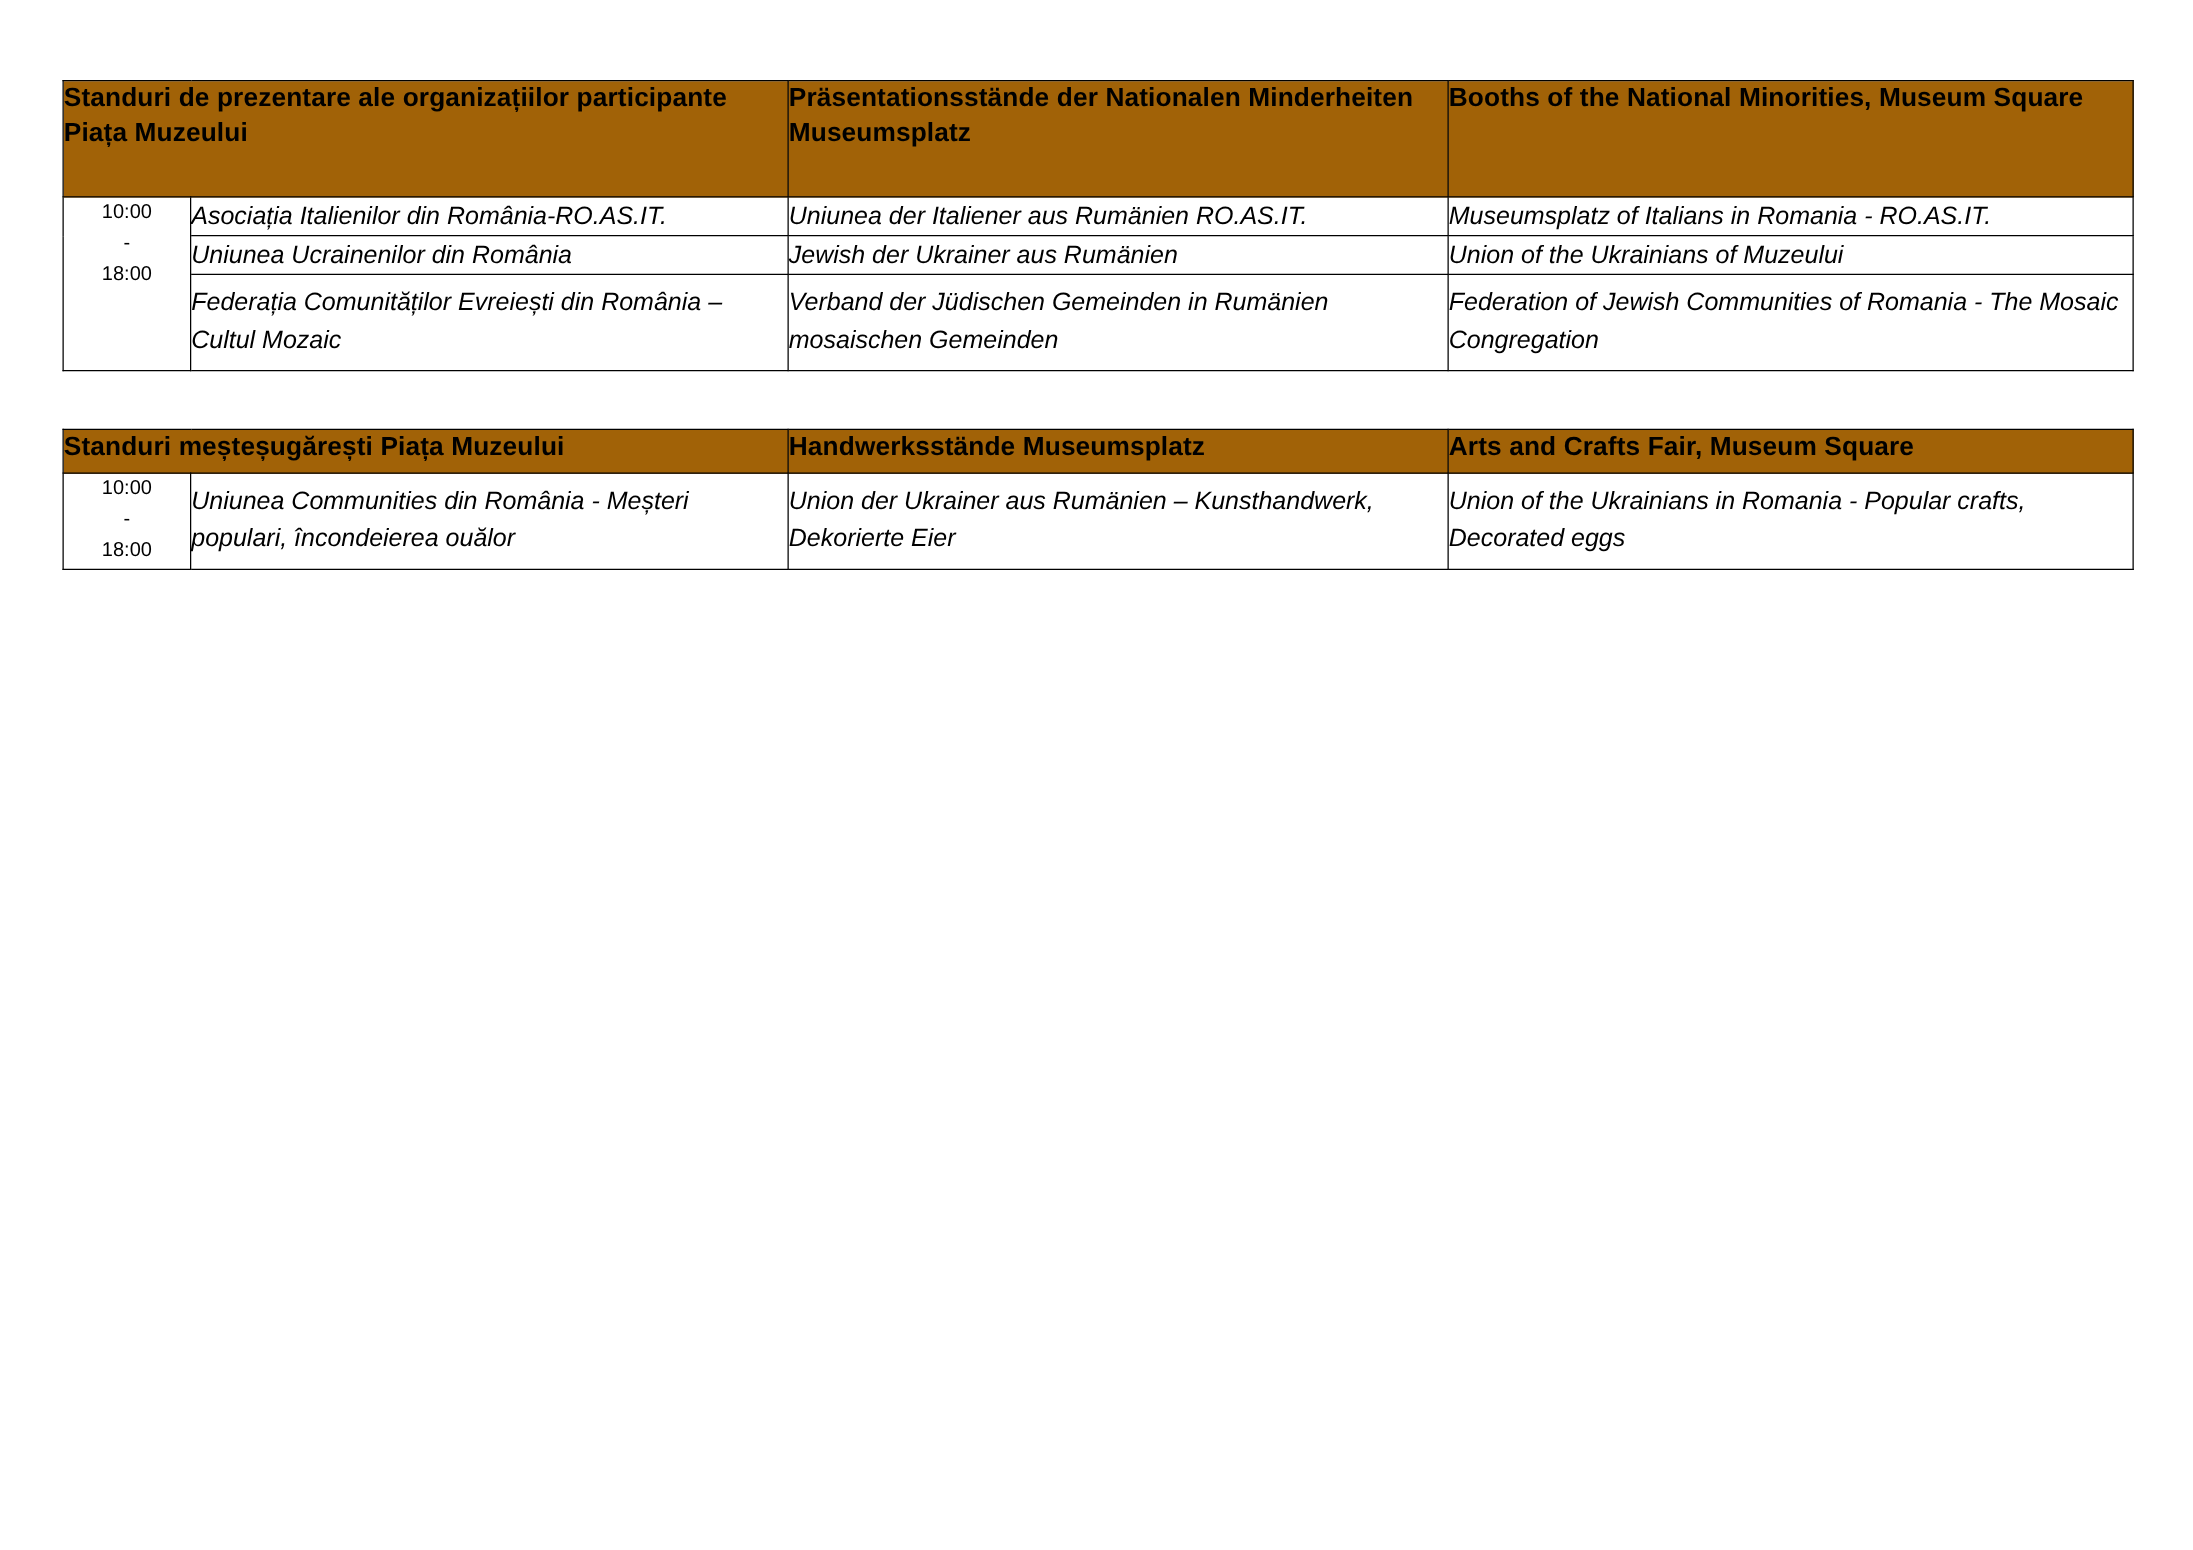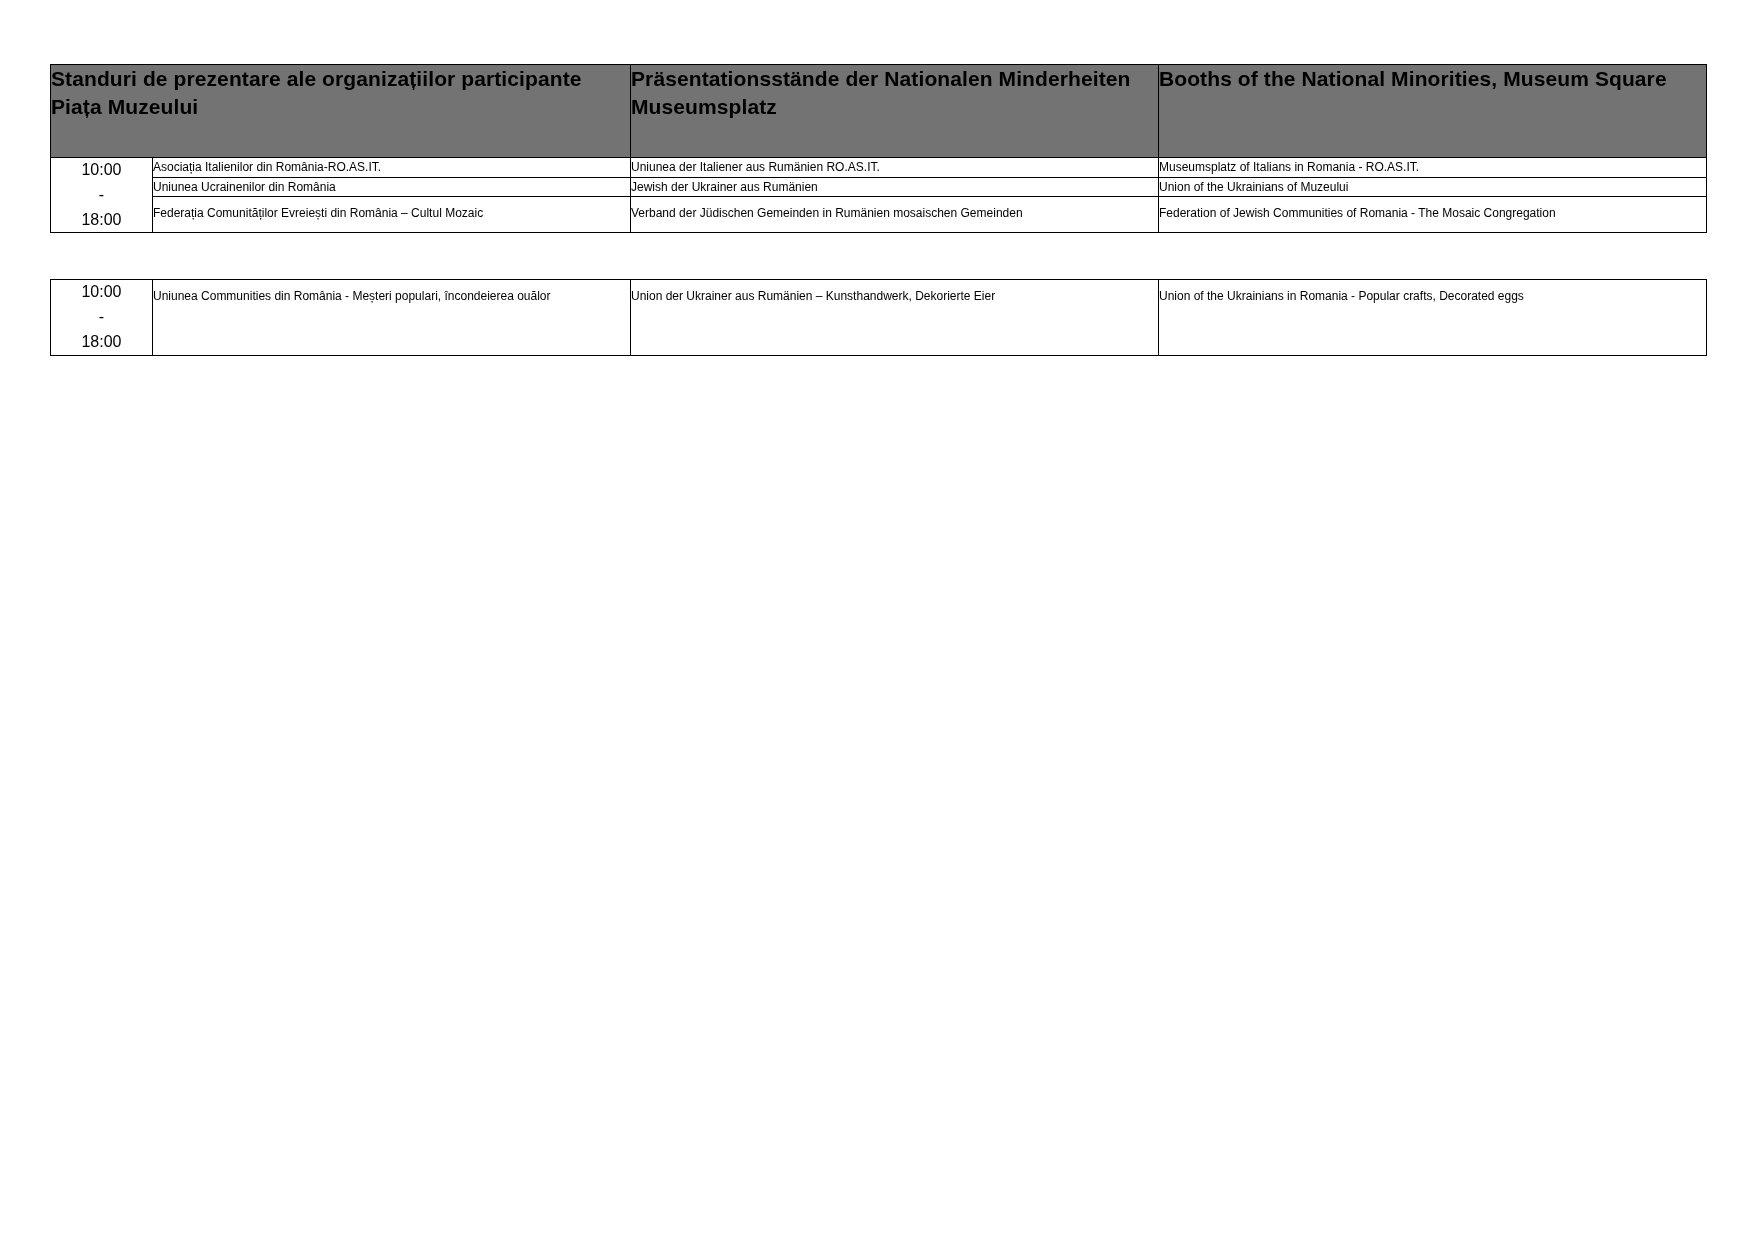--- a/index.html
+++ b/index.html
@@ -33,42 +33,43 @@
     vertical-align: top;
     padding: 0;
   }
   
   col.c-time  { width: 102px; }
   col.c-ro    { width: 478px; }
   col.c-de    { width: 528px; }
   col.c-en    { width: 548px; }
 
   .hdr-cell {
-    background: #737373;
+    background: #a16207;
     padding: 14px 12px 14px 14px;
     font-size: 21px;
     font-weight: bold;
     line-height: 1.35;
     letter-spacing: 0.1px;
   }
   .hdr-cell.tall { height: 92px; }
   .hdr-cell.short { height: 34px; }
 
   .time-cell {
     text-align: center;
     vertical-align: middle;
     font-size: 16px;
     line-height: 1.55;
     padding: 6px 4px;
     margin-left: 32px;
   }
   .body-cell {
-    font-size: 12px;
+    font-size: 20px;
     line-height: 1.5;
     padding: 5px 10px 5px 12px;
+    font-style: italic;
   }
   .body-cell.pad2 {
     padding-top: 7px;
     padding-bottom: 9px;
   }
   .spacer {
     height: 46px;
   }
 </style>
 </head>
@@ -116,20 +117,25 @@
 
   <table class="schedule">
     <colgroup>
       <col class="c-time">
         <col class="c-ro">
         <col class="c-de">
         <col class="c-en">
     </colgroup>
     <tbody>
       <tr>
+        <td class="hdr-cell short" colspan="2">Standuri meșteșugărești Piața Muzeului</td>
+        <td class="hdr-cell short">Handwerksstände Museumsplatz</td>
+        <td class="hdr-cell short">Arts and Crafts Fair, Museum Square</td>
+      </tr>
+      <tr>
         <td class="time-cell">
           <div>10:00</div>
           <div>-</div>
           <div>18:00</div>
         </td>
         <td class="body-cell pad2">Uniunea Communities din România - Meșteri populari, încondeierea ouălor</td>
         <td class="body-cell pad2">Union der Ukrainer aus Rumänien – Kunsthandwerk, Dekorierte Eier</td>
         <td class="body-cell pad2">Union of the Ukrainians in Romania - Popular crafts, Decorated eggs</td>
       </tr>
     </tbody>

